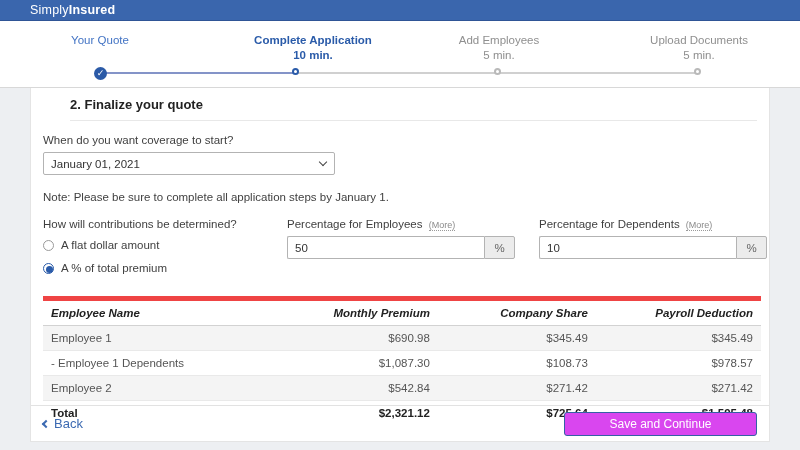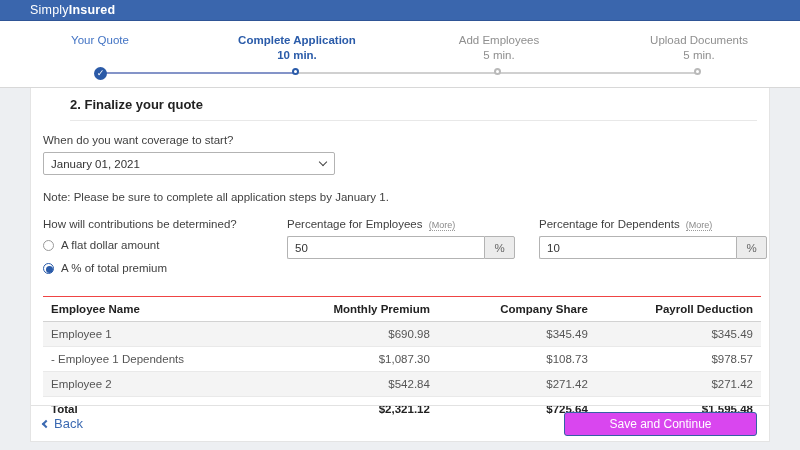--- a/index.html
+++ b/index.html
@@ -75,21 +75,21 @@
     flex:1; height:23px; border:1px solid #b3b3b3; border-right:none; border-radius:2px 0 0 2px;
     padding:0 7px; font-size:11.5px; color:#333; font-family:inherit; outline:none; min-width:0;
   }
   .addon {
     width:31px; height:23px; background:#ececec; border:1px solid #b3b3b3; border-radius:0 2px 2px 0;
     display:flex; align-items:center; justify-content:center; color:#666;
   }
   
   table { width:718px; margin:22px auto 0 auto; border-collapse:collapse; table-layout:fixed; }
   th, td { padding:6px 8px; }
-  th { font-weight:bold; color:#222; border-top:1px solid #ef4444; border-bottom:1px solid #d2d2d2; }
+  th { font-weight:bold; color:#222; border-top:5px solid #ef4444; border-bottom:1px solid #d2d2d2;font-style:italic; }
   td { color:#555; border-bottom:1px solid #e9e9e9; }
   tr.stripe td { background:#f4f4f4; }
   tr.total td { font-weight:bold; color:#222; border-bottom:none; }
   .c-name { width:34%; text-align:left; }
   .c-num  { text-align:right; }
   .c2 { width:21%; } .c3 { width:22%; } .c4 { width:23%; }
   
   .card-footer {
     position:absolute; left:0; right:0; bottom:0; height:36px;
     border-top:1px solid #e2e2e2; display:flex; align-items:center;
@@ -109,21 +109,21 @@
 <body>
 
 <div class="topbar">
   <div class="brand"><span>Simply</span><span class="bold">Insured</span></div>
 </div>
 
 <div class="stepper">
   <div class="step-label step-done" style="left:5px;">
     <span class="l1">Your Quote</span>
   </div>
-  <div class="step-label step-current" style="left:202px;">
+  <div class="step-label step-current" style="left:218px;">
     <span class="l1">Complete Application</span>
     <span class="l2">10 min.</span>
   </div>
   <div class="step-label step-next" style="left:404px;">
     <span class="l1">Add Employees</span>
     <span class="l2">5 min.</span>
   </div>
   <div class="step-label step-next" style="left:604px;">
     <span class="l1">Upload Documents</span>
     <span class="l2">5 min.</span>

